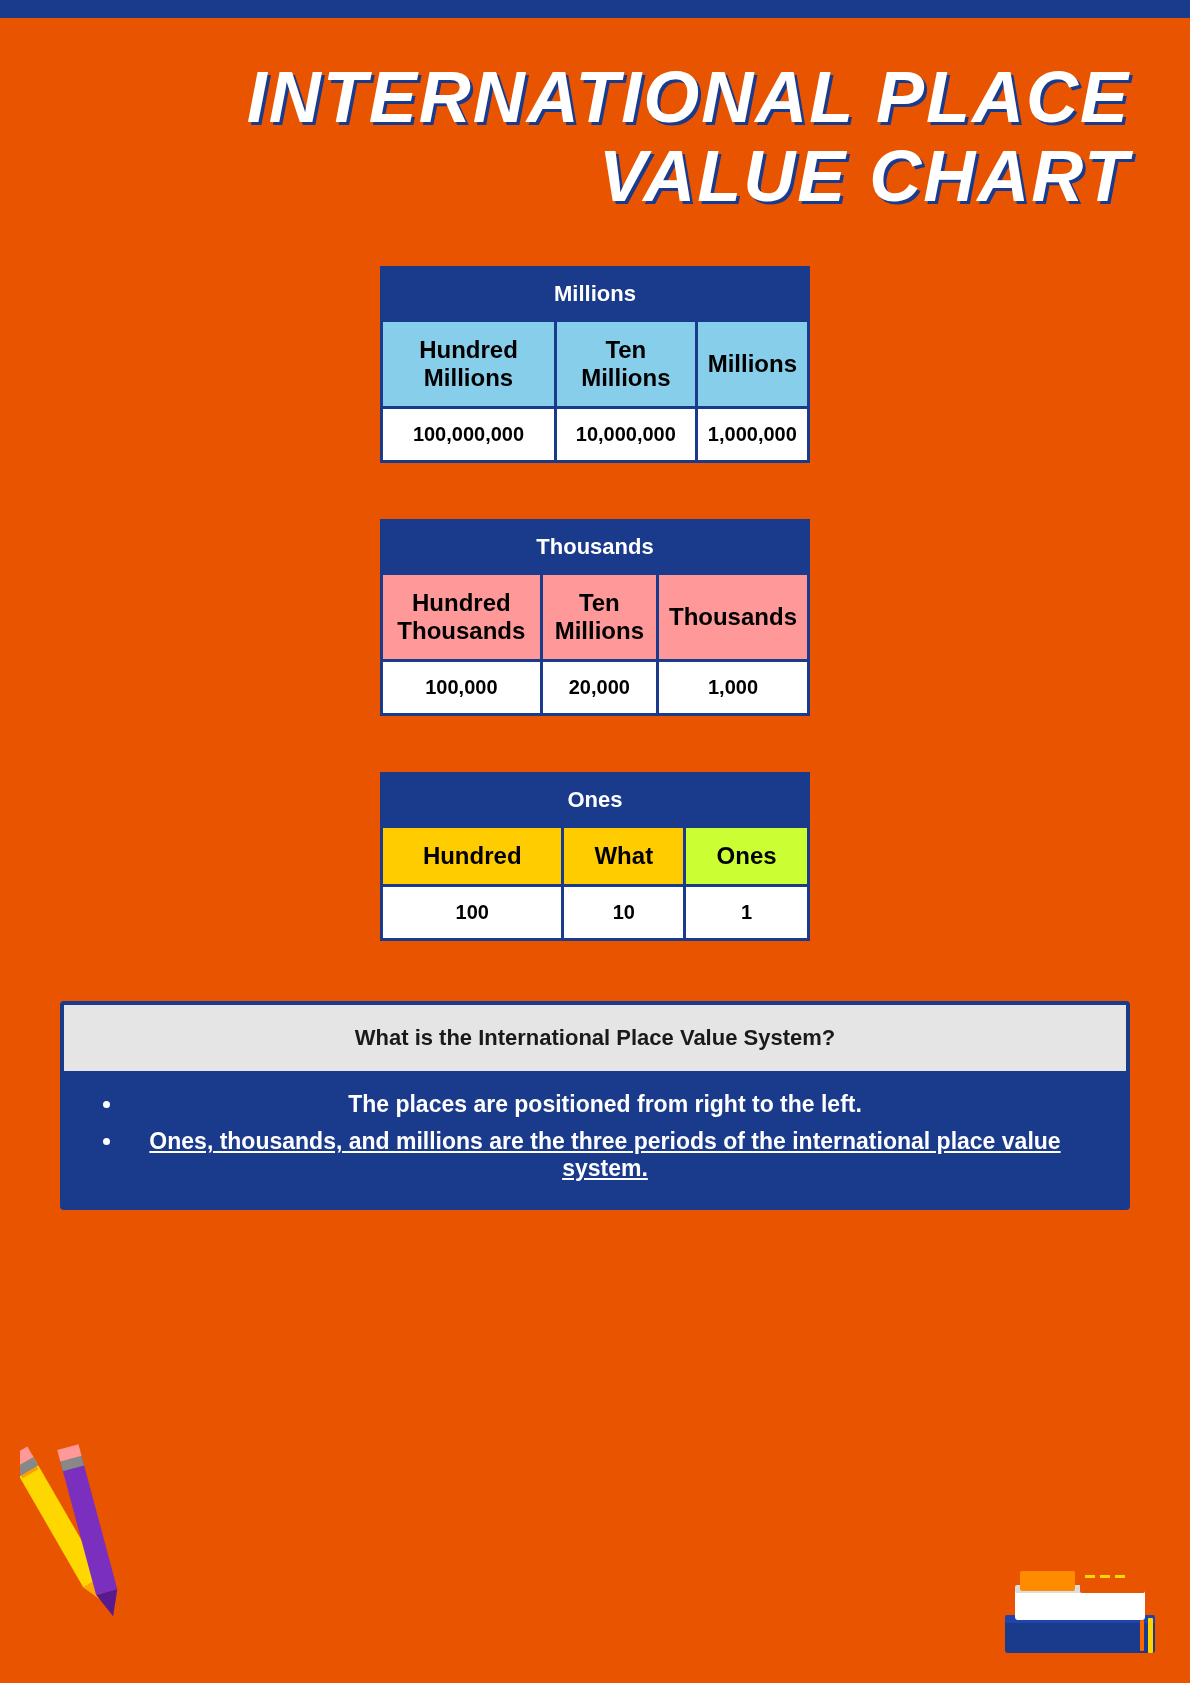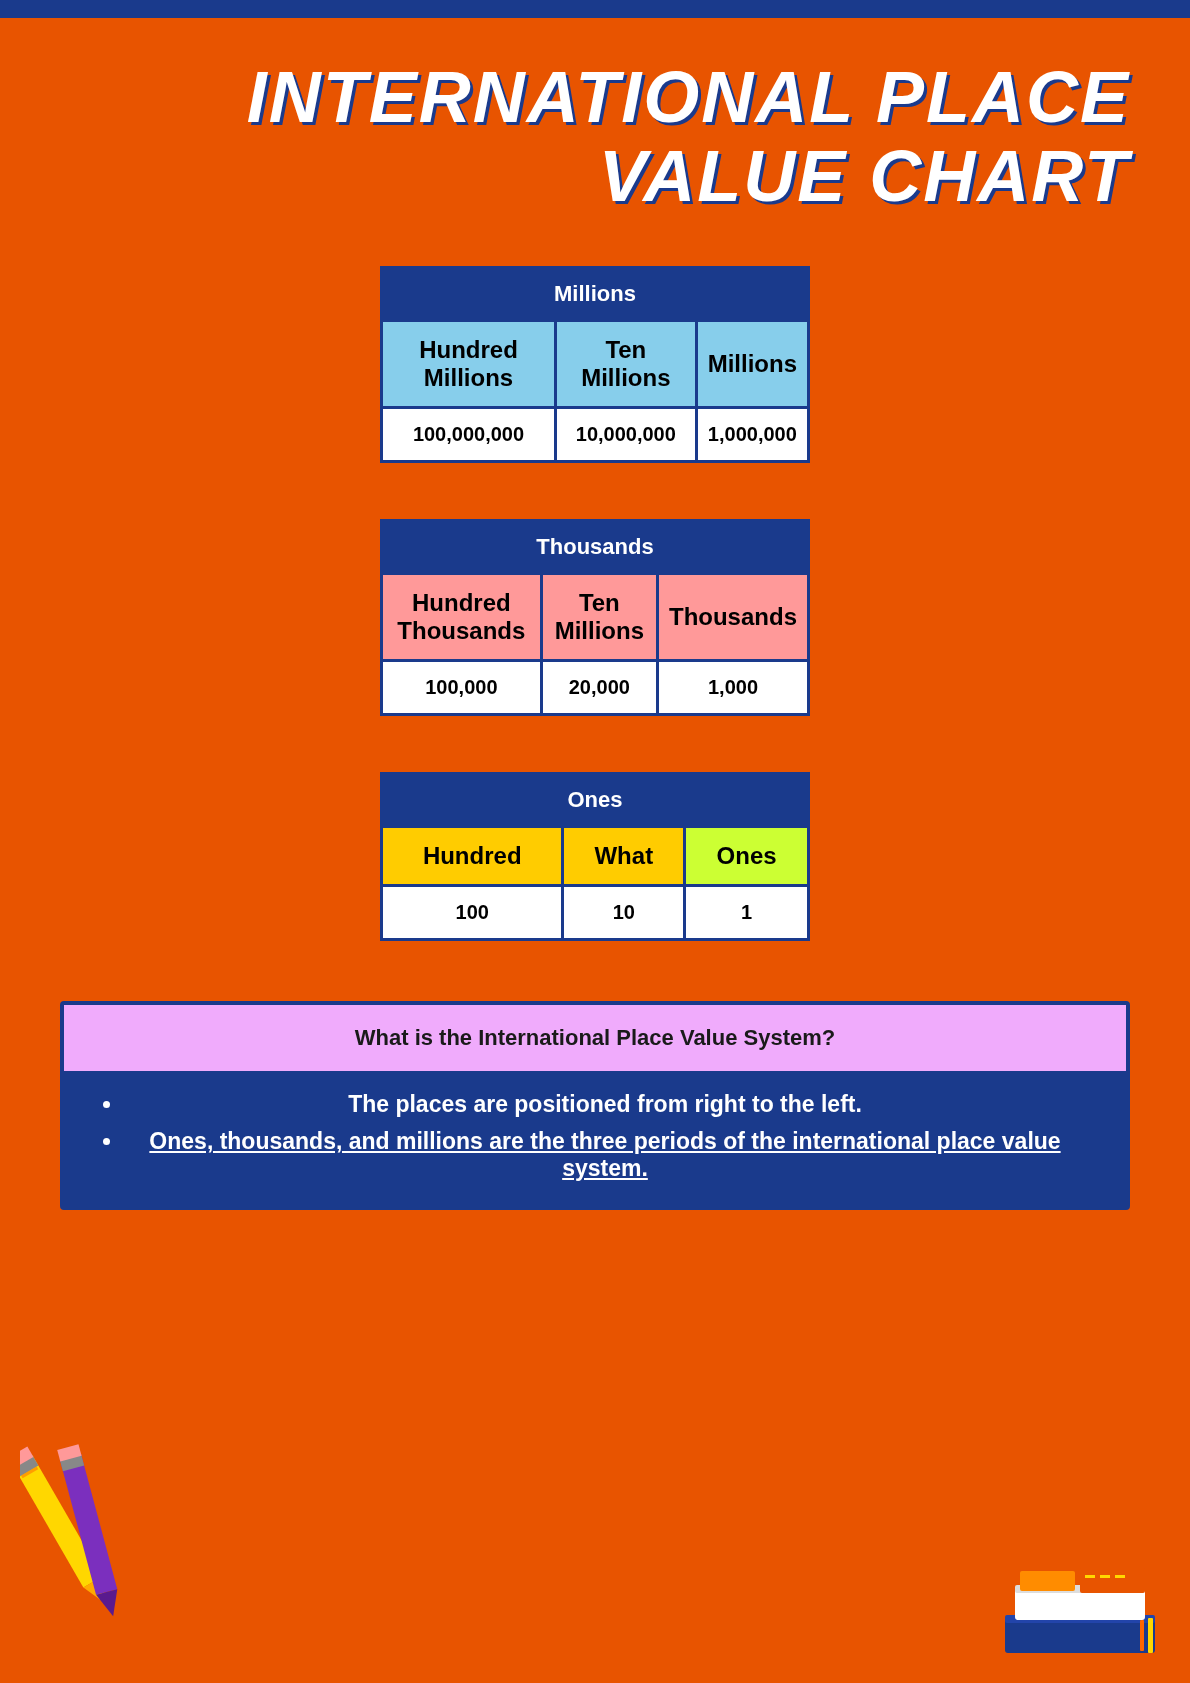--- a/index.html
+++ b/index.html
@@ -97,21 +97,21 @@
       border-radius: 4px;
       overflow: hidden;
     }
 
     .info-box-title {
       text-align: center;
       font-size: 22px;
       font-weight: 800;
       color: #1a1a1a;
       padding: 20px;
-      background-color: #f0abfc;
+      background-color: #e5e5e5;
     }
 
     .info-box-content {
       background-color: #1a3a8c;
       padding: 20px 40px 20px 40px;
     }
 
     .info-box-content ul {
       list-style: disc;
       padding-left: 20px;

